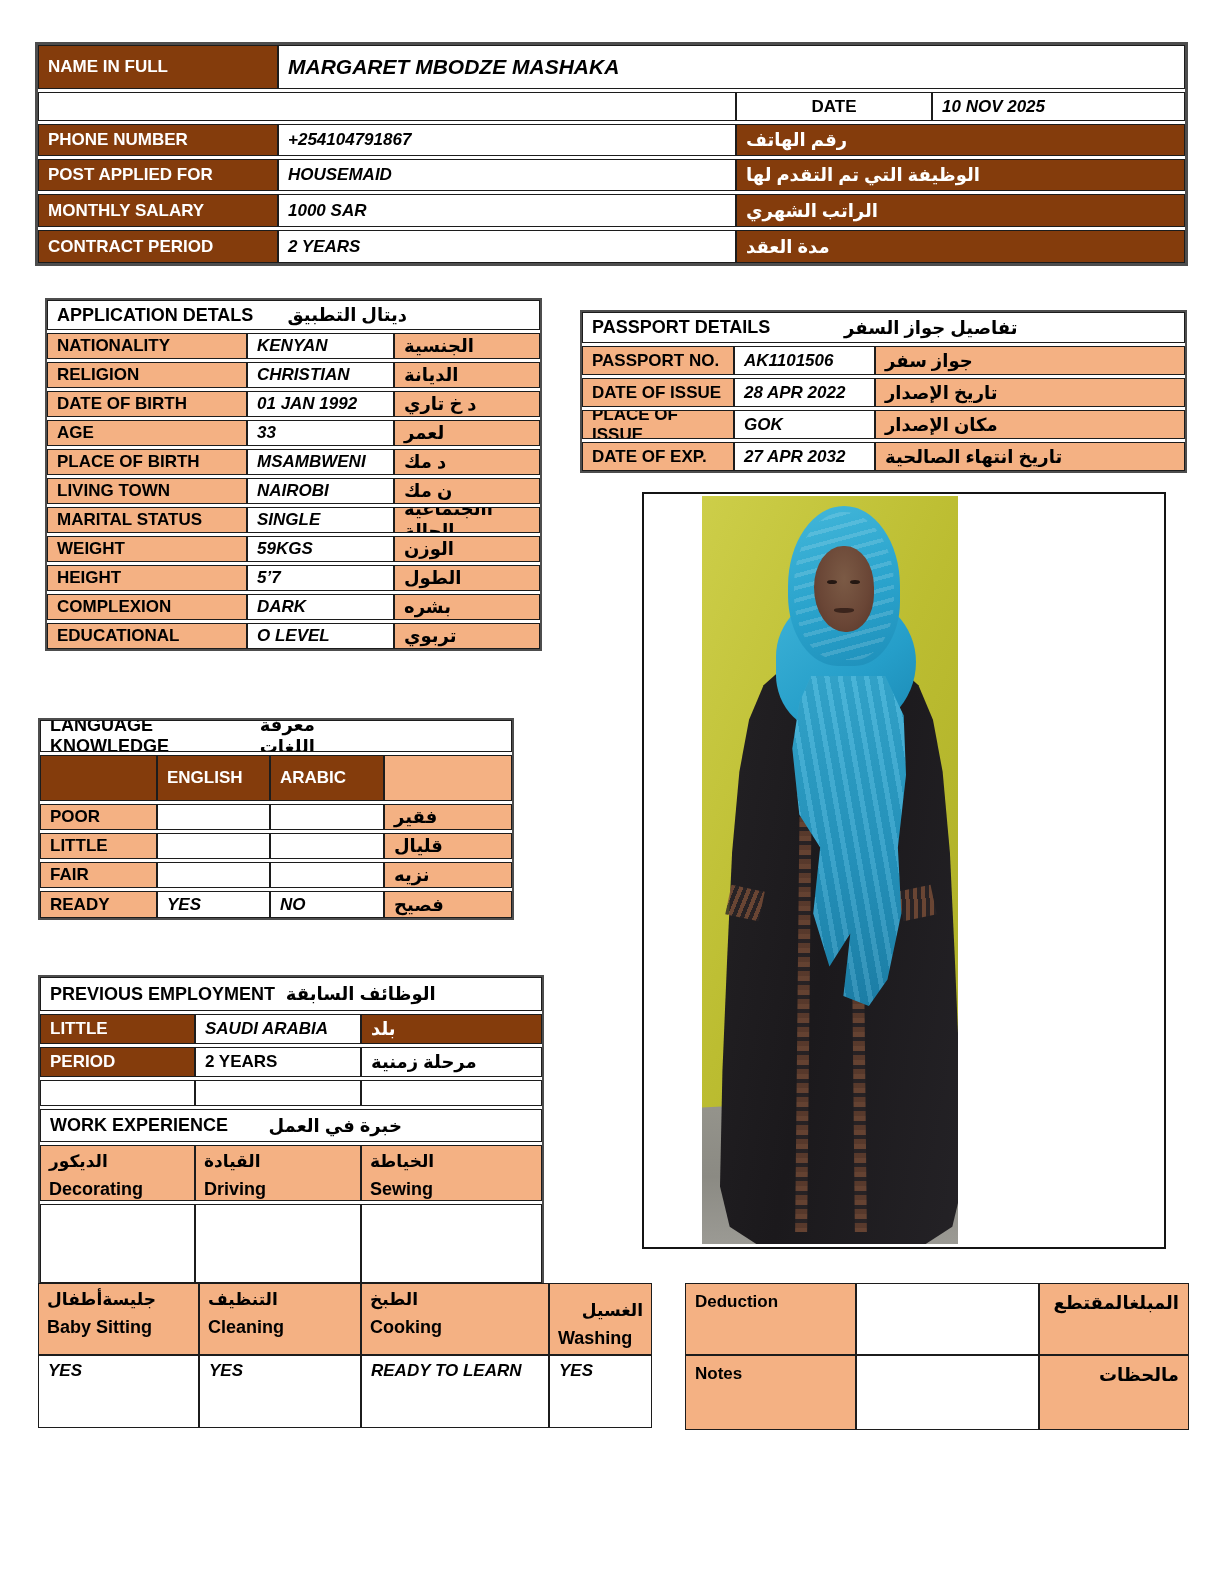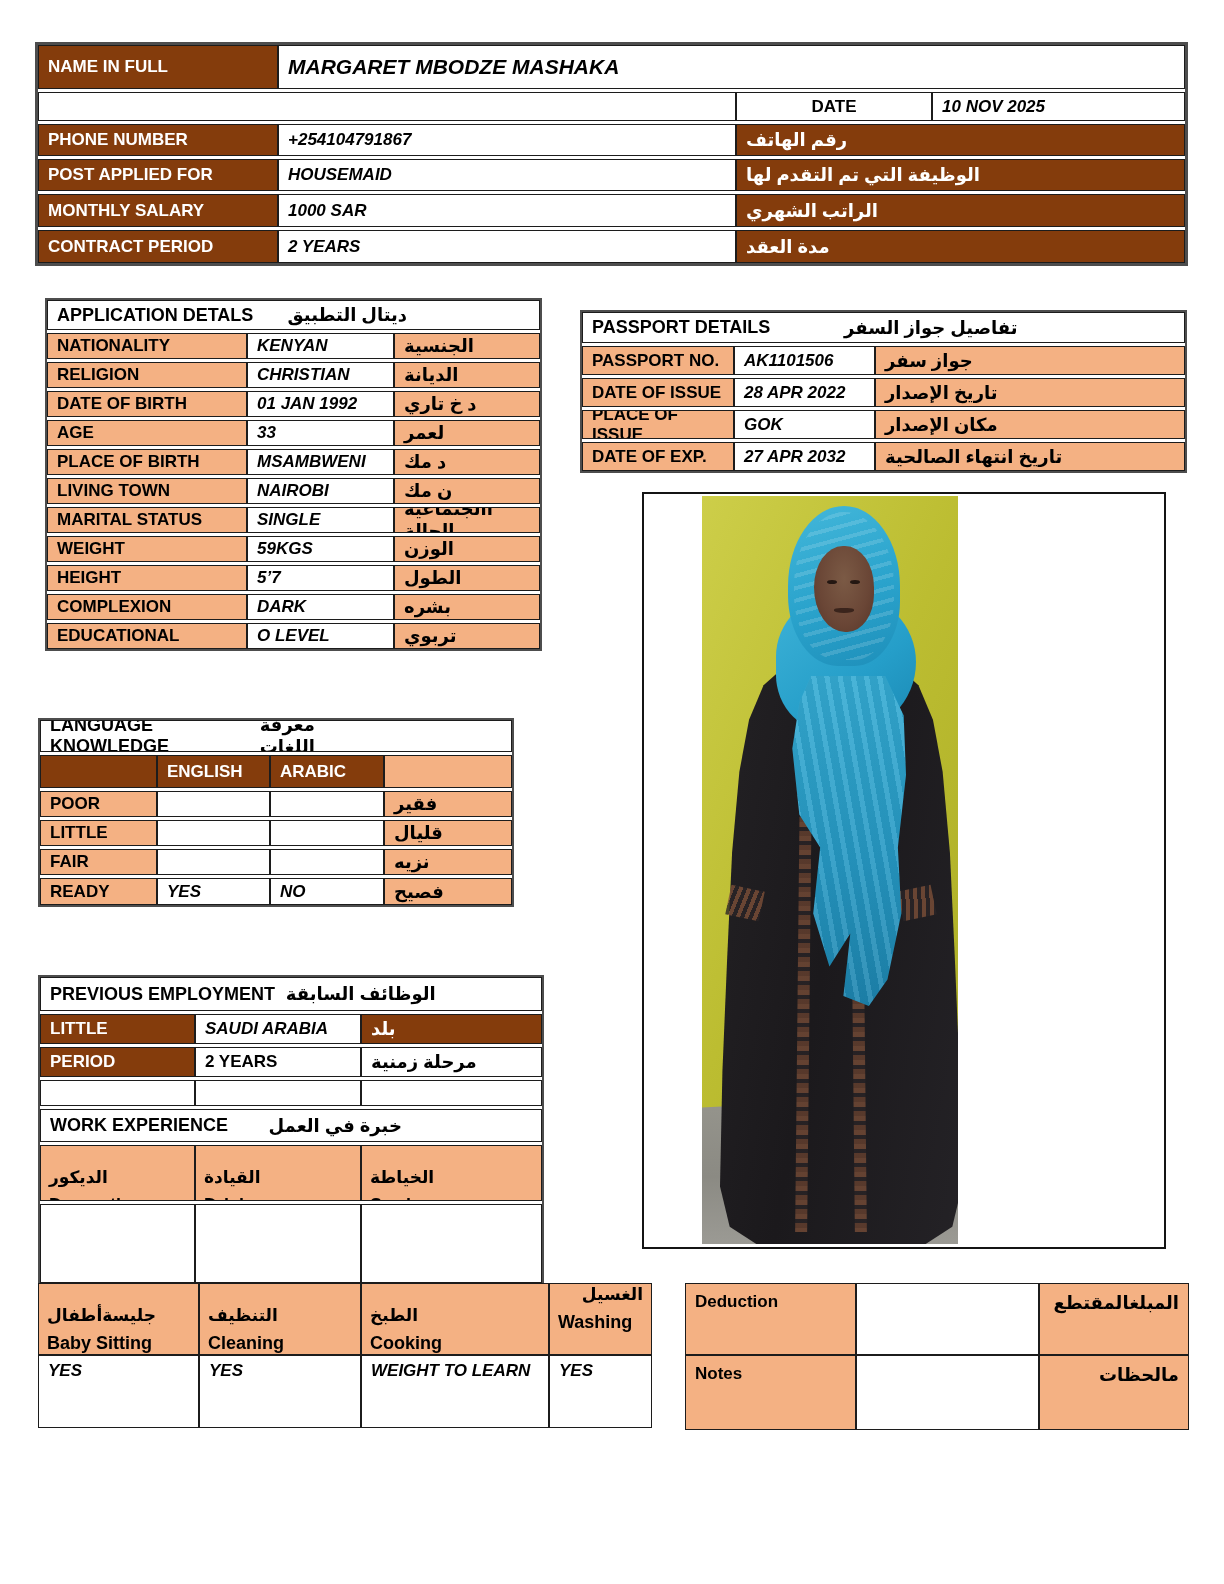--- a/index.html
+++ b/index.html
@@ -23,21 +23,21 @@
   .brown { background: #843C0C; color: #ffffff; }
   .salmon { background: #F4B183; color: #000; }
   .val { font-style: italic; }
   .big { font-size: 21px; }
   .arab { font-size: 18px; }
   .ctr { justify-content: center; }
   .head { display: flex; justify-content: space-between; align-items: center;
           font-size: 18px; font-weight: bold; }
   .head .ar-head { font-size: 18px; }
   .skill { flex-direction: column; align-items: stretch; justify-content: flex-start;
-           padding: 21px 8px; }
+           padding: 5px 8px; }
   .skill .skar { font-size: 17px; text-align: left; }
   .skill.arright .skar { text-align: right; }
   .skill .sken { font-size: 18px; margin-top: 7px; text-align: left; }
   .topval { align-items: flex-start; padding-top: 5px; }
   .toplab { align-items: flex-start; padding-top: 8px; }
   .arright { justify-content: flex-end; text-align: right; }
   
   .photo-box { position: absolute; left: 642px; top: 492px; width: 524px; height: 757px;
                border: 2.5px solid #141414; background: #fff; }
   .photo { position: absolute; left: 58px; top: 2px; width: 256px; height: 748px;
@@ -220,21 +220,21 @@
       </div>
   </div>
 
   <div class="tbl thin" style="left:38px; top:718px; width:476px;">
     <div class="row" style="height:32px">
       <div class="c head" style="width:472px">
         <span>LANGUAGE KNOWLEDGE</span>
         <span class="ar-head" style="margin-right:30%">معرفة اللغات</span>
       </div>
     </div>
-    <div class="row" style="height:33px">
+    <div class="row" style="height:46px">
       <div class="c brown" style="width:117px"></div>
       <div class="c brown" style="width:113px">ENGLISH</div>
       <div class="c brown" style="width:114px">ARABIC</div>
       <div class="c salmon" style="width:128px"></div>
     </div>
     <div class="row" style="height:26px">
         <div class="c salmon" style="width:117px">POOR</div>
         <div class="c val" style="width:113px"></div>
         <div class="c val" style="width:114px"></div>
         <div class="c salmon arab" style="width:128px">فقير</div>
@@ -343,21 +343,21 @@
         <span class="sken">Cooking</span>
       </div>
       <div class="c salmon skill arright" style="width:103px">
         <span class="skar">الغسيل</span>
         <span class="sken">Washing</span>
       </div>
     </div>
     <div class="row tight" style="height:73px">
       <div class="c val topval" style="width:161px">YES</div>
       <div class="c val topval" style="width:162px">YES</div>
-      <div class="c val topval" style="width:188px">WEIGHT TO LEARN</div>
+      <div class="c val topval" style="width:188px">READY TO LEARN</div>
       <div class="c val topval" style="width:103px">YES</div>
     </div>
   </div>
 
   <div class="tbl noborder" style="left:685px; top:1283px; width:504px;">
     <div class="row tight" style="height:72px">
       <div class="c salmon toplab" style="width:171px">Deduction</div>
       <div class="c" style="width:183px"></div>
       <div class="c salmon arab toplab arright" style="width:150px">المبلغالمقتطع</div>
     </div>

